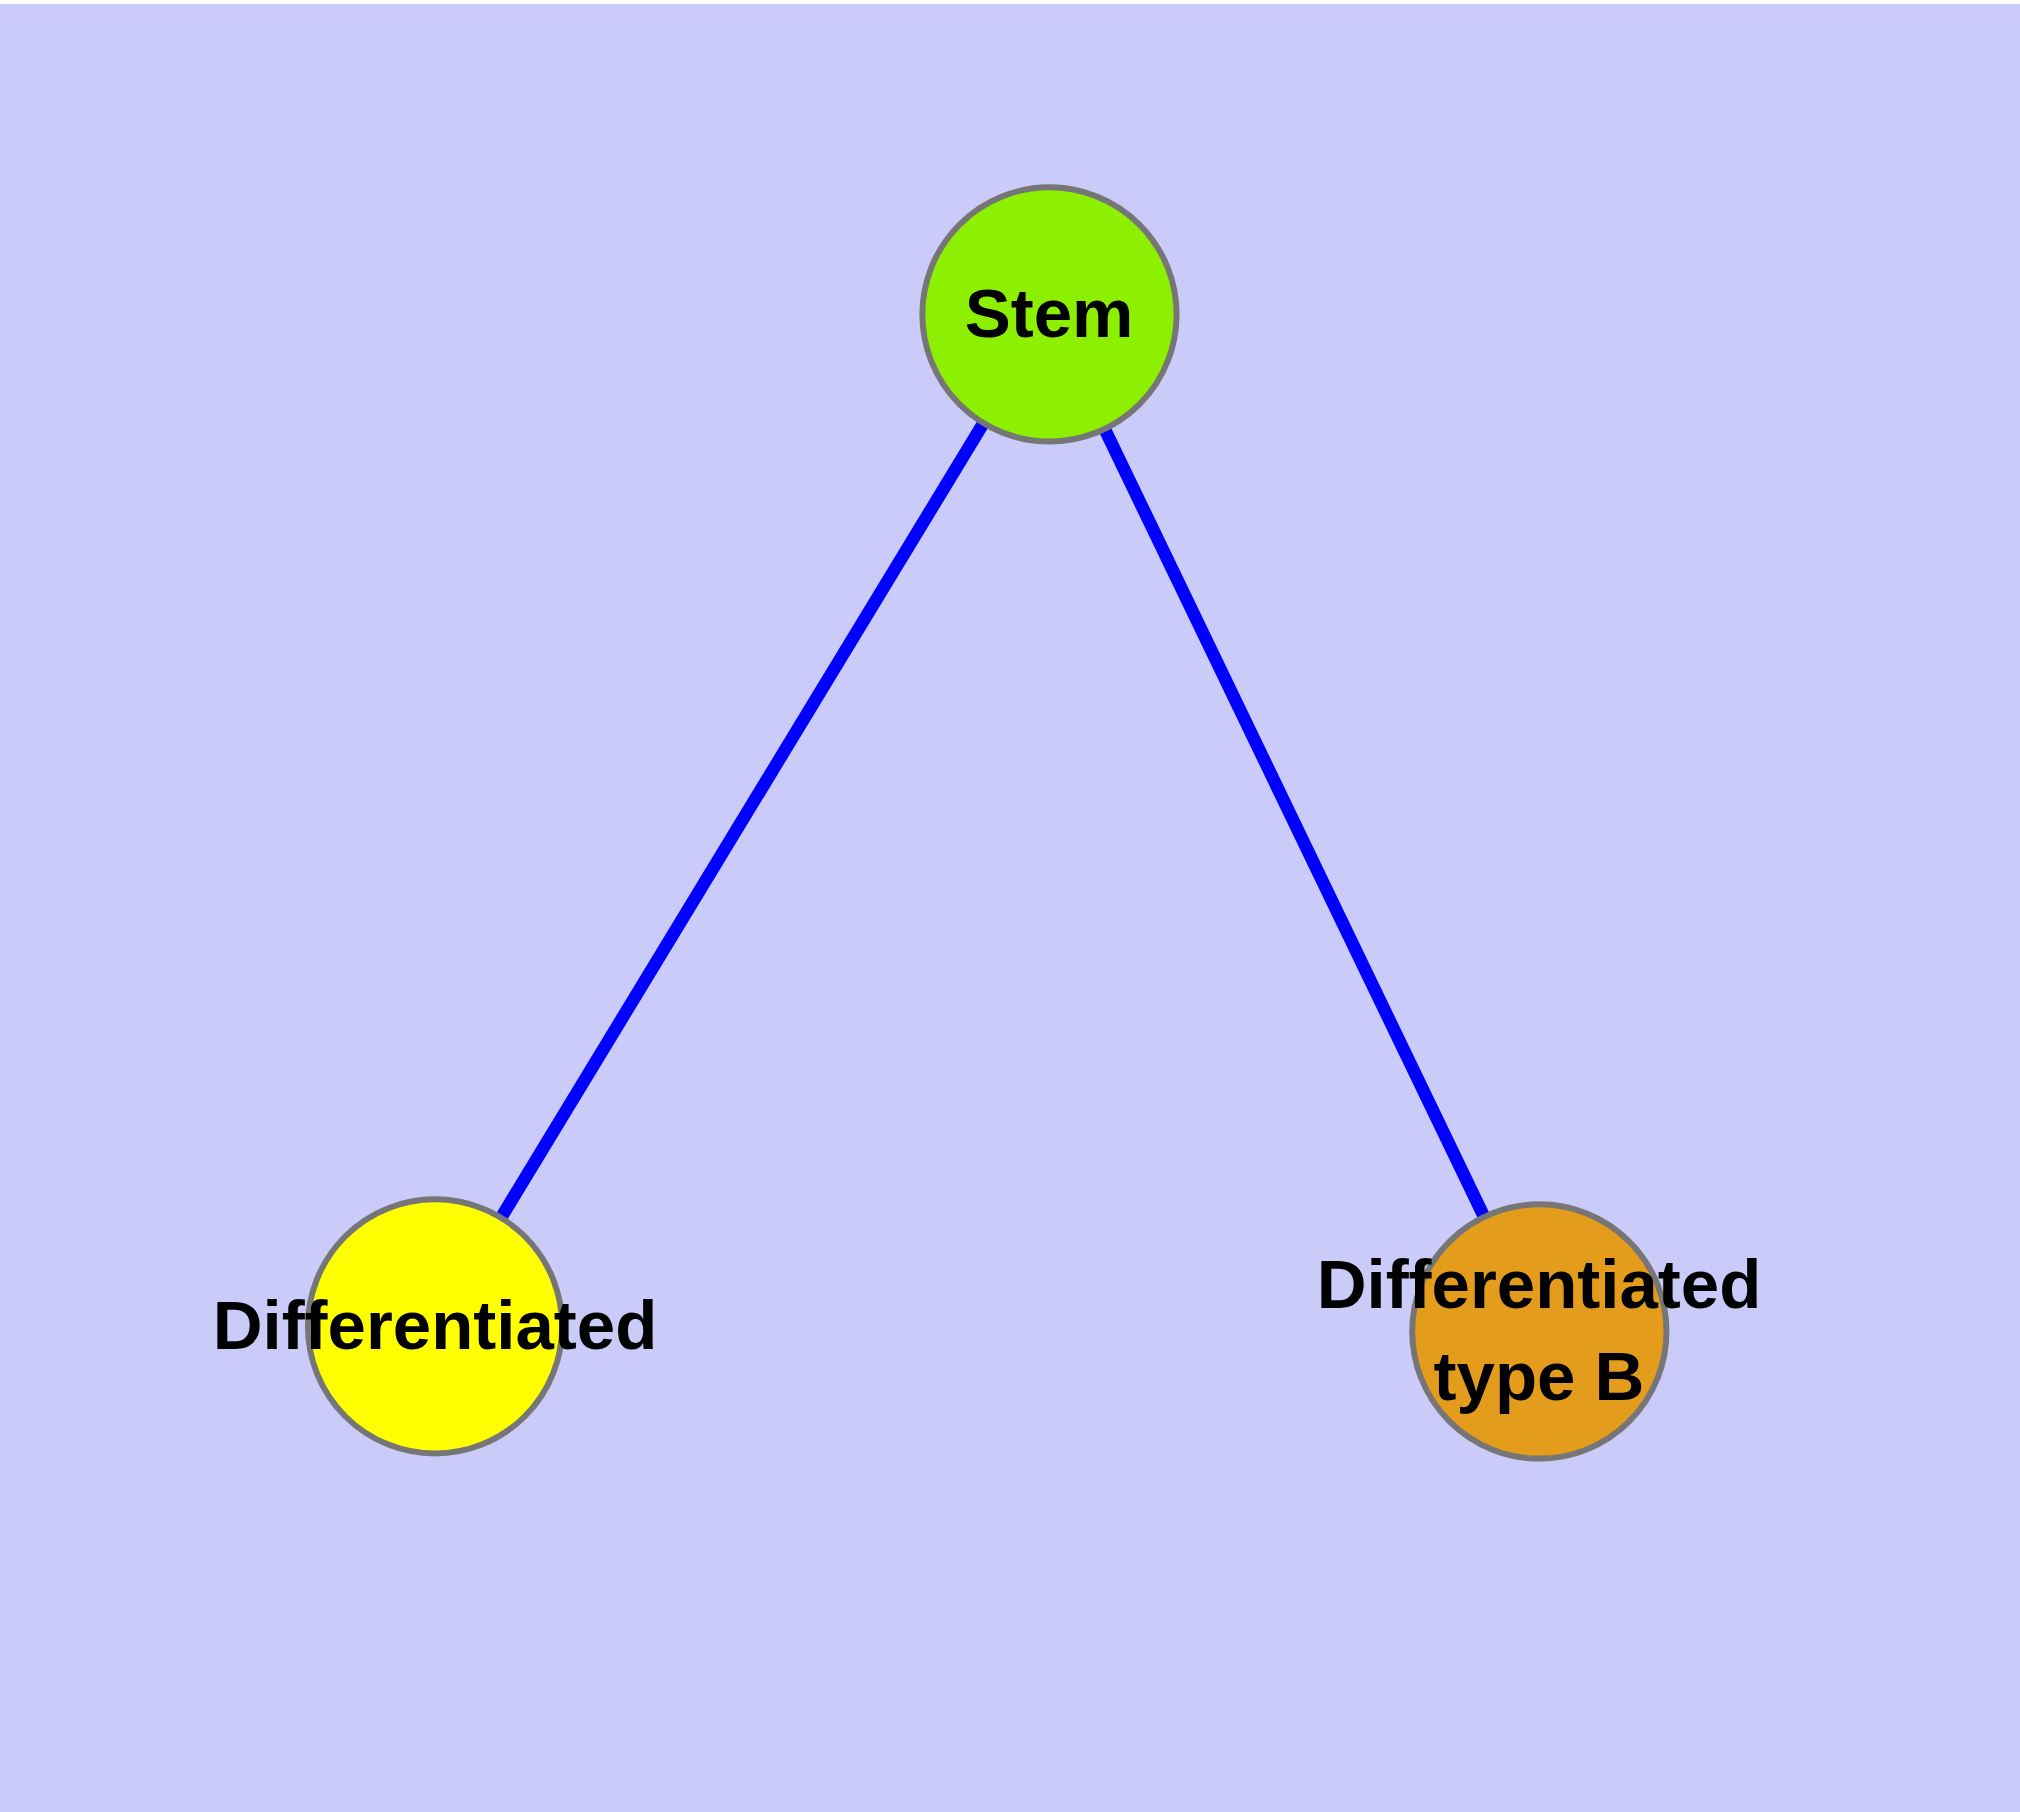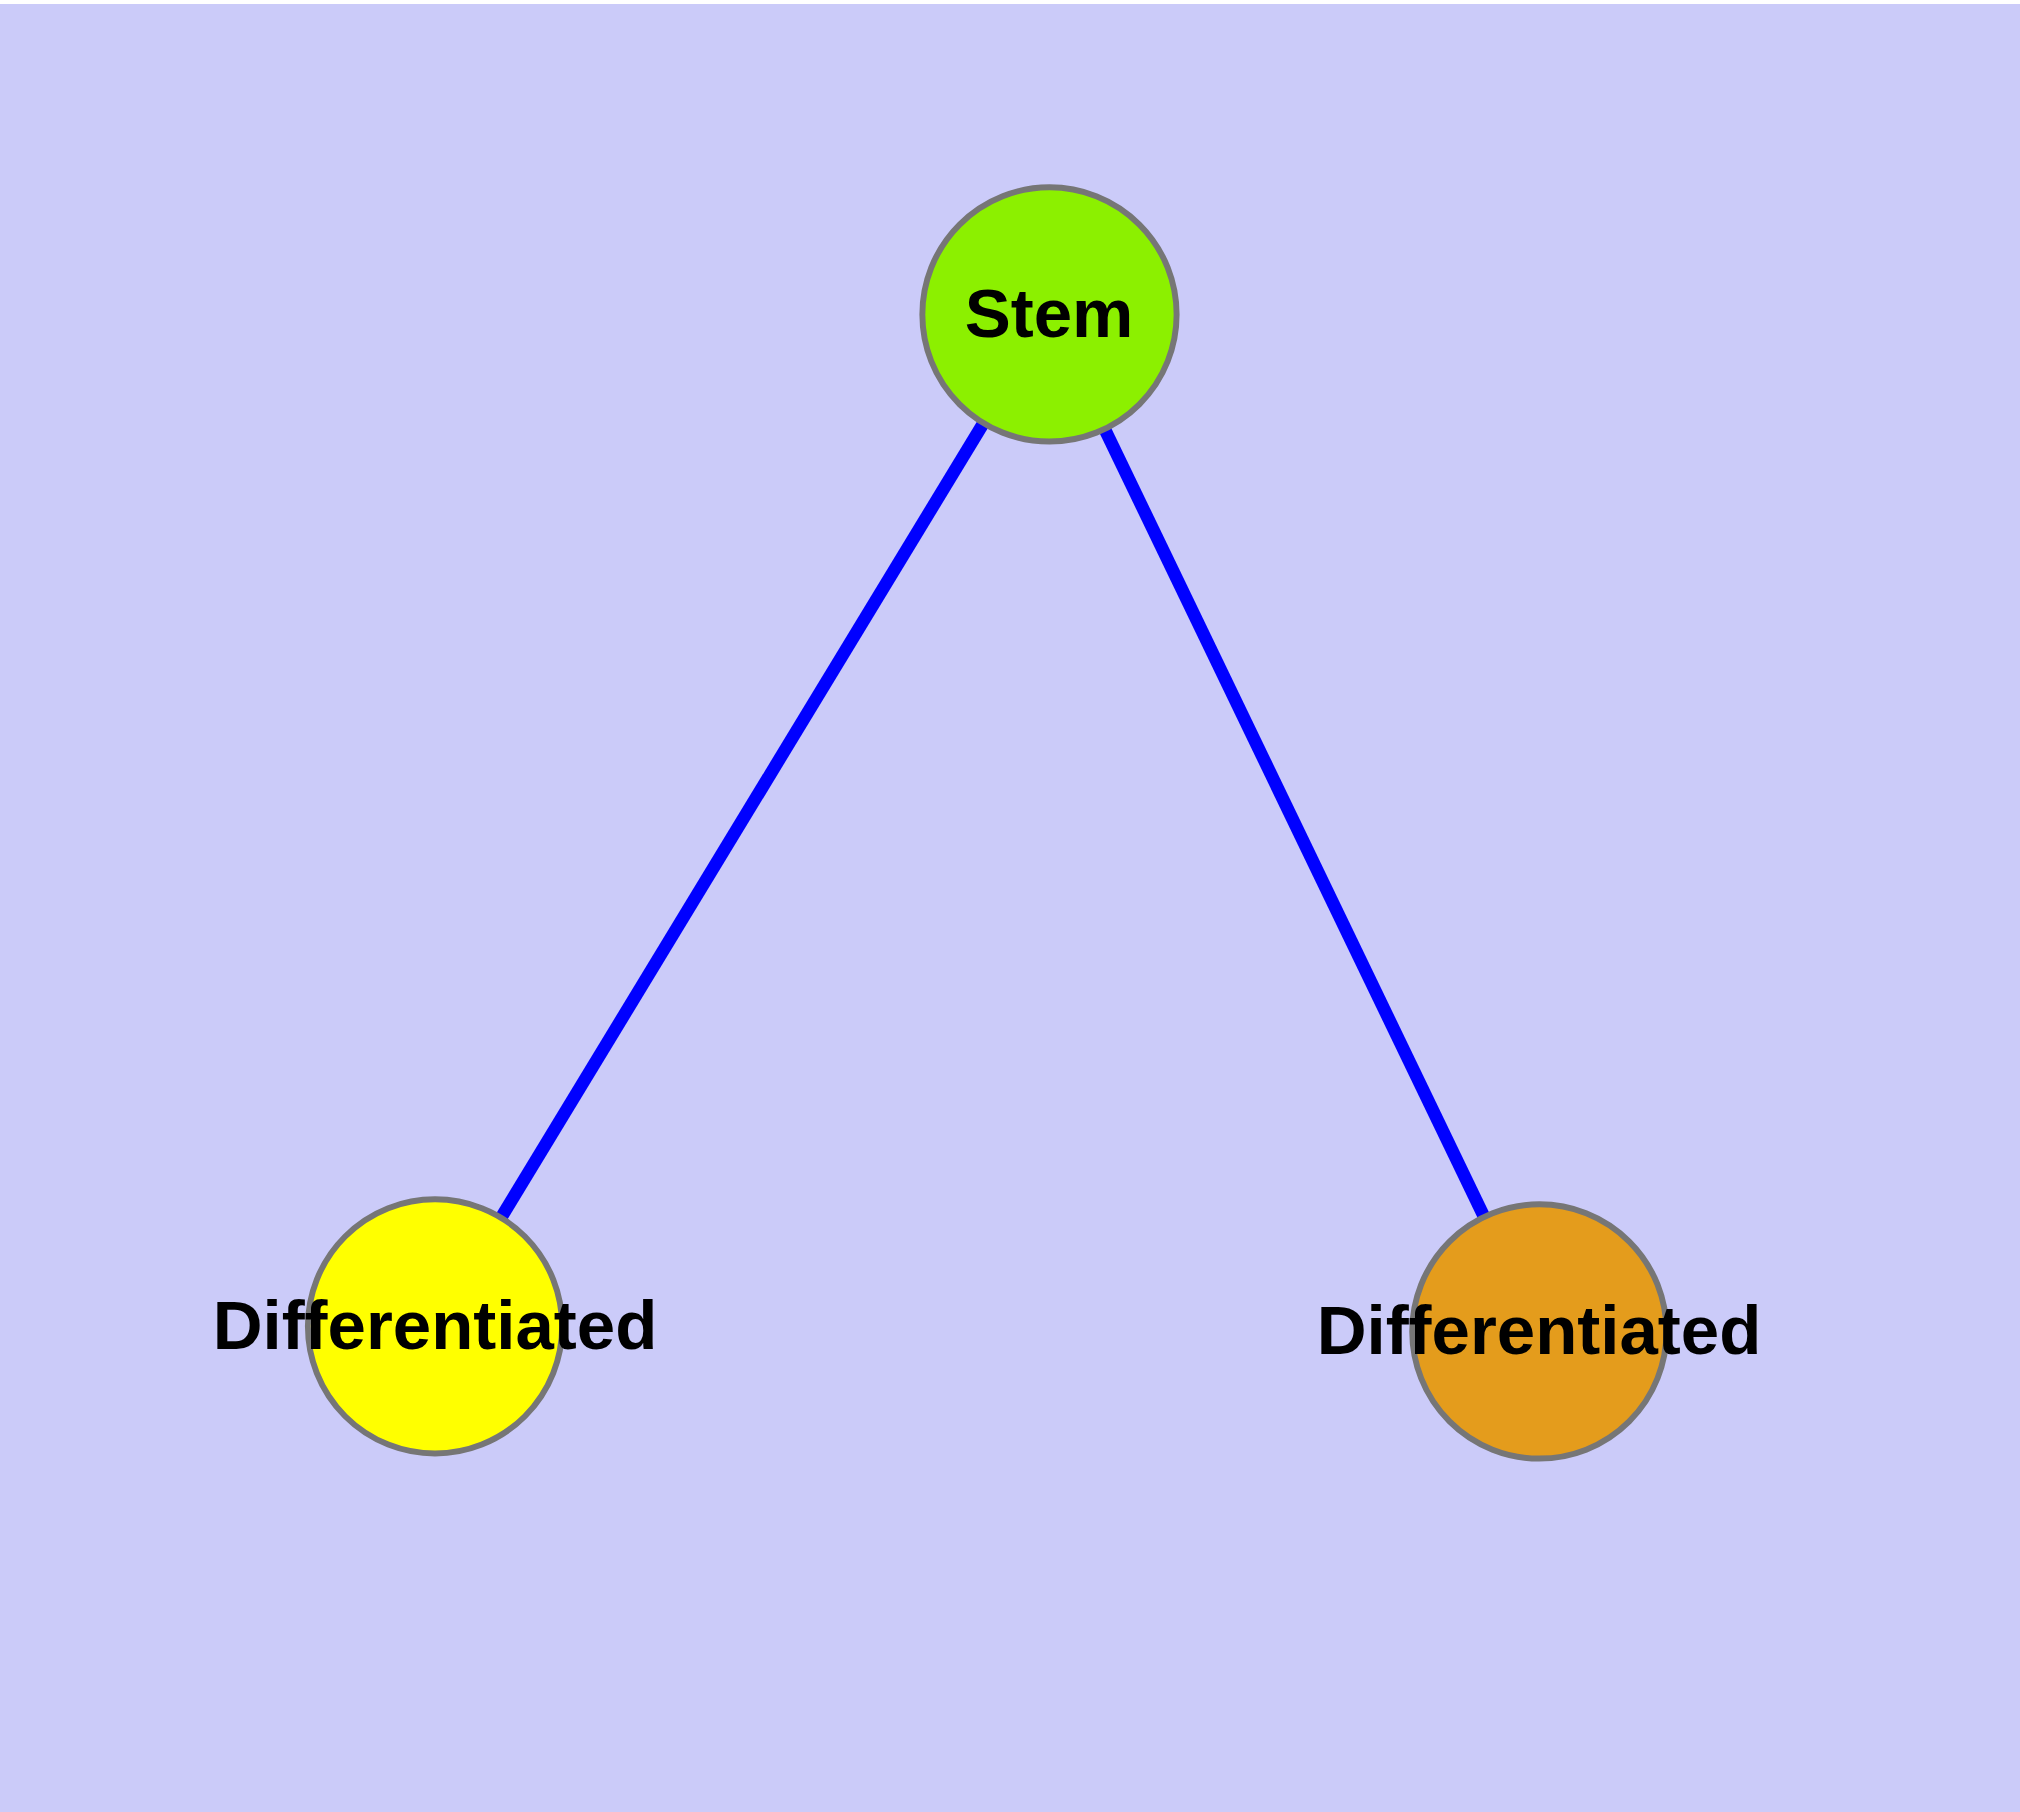--- a/index.html
+++ b/index.html
@@ -64,16 +64,17 @@
   <div class="node-label" style="left: 1049px; top: 314px;">
     <span class="label-line">Stem</span>
   </div>
 
   <div class="node-label" style="left: 435px; top: 1326px;">
     <span class="label-line">Differentiated</span>
   </div>
 
   <div class="node-label" style="left: 1539px; top: 1331px;">
     <span class="label-line">Differentiated</span>
+    <span class="label-line">type B</span>
   </div>
 
 </div>
 
 
 </body></html>

